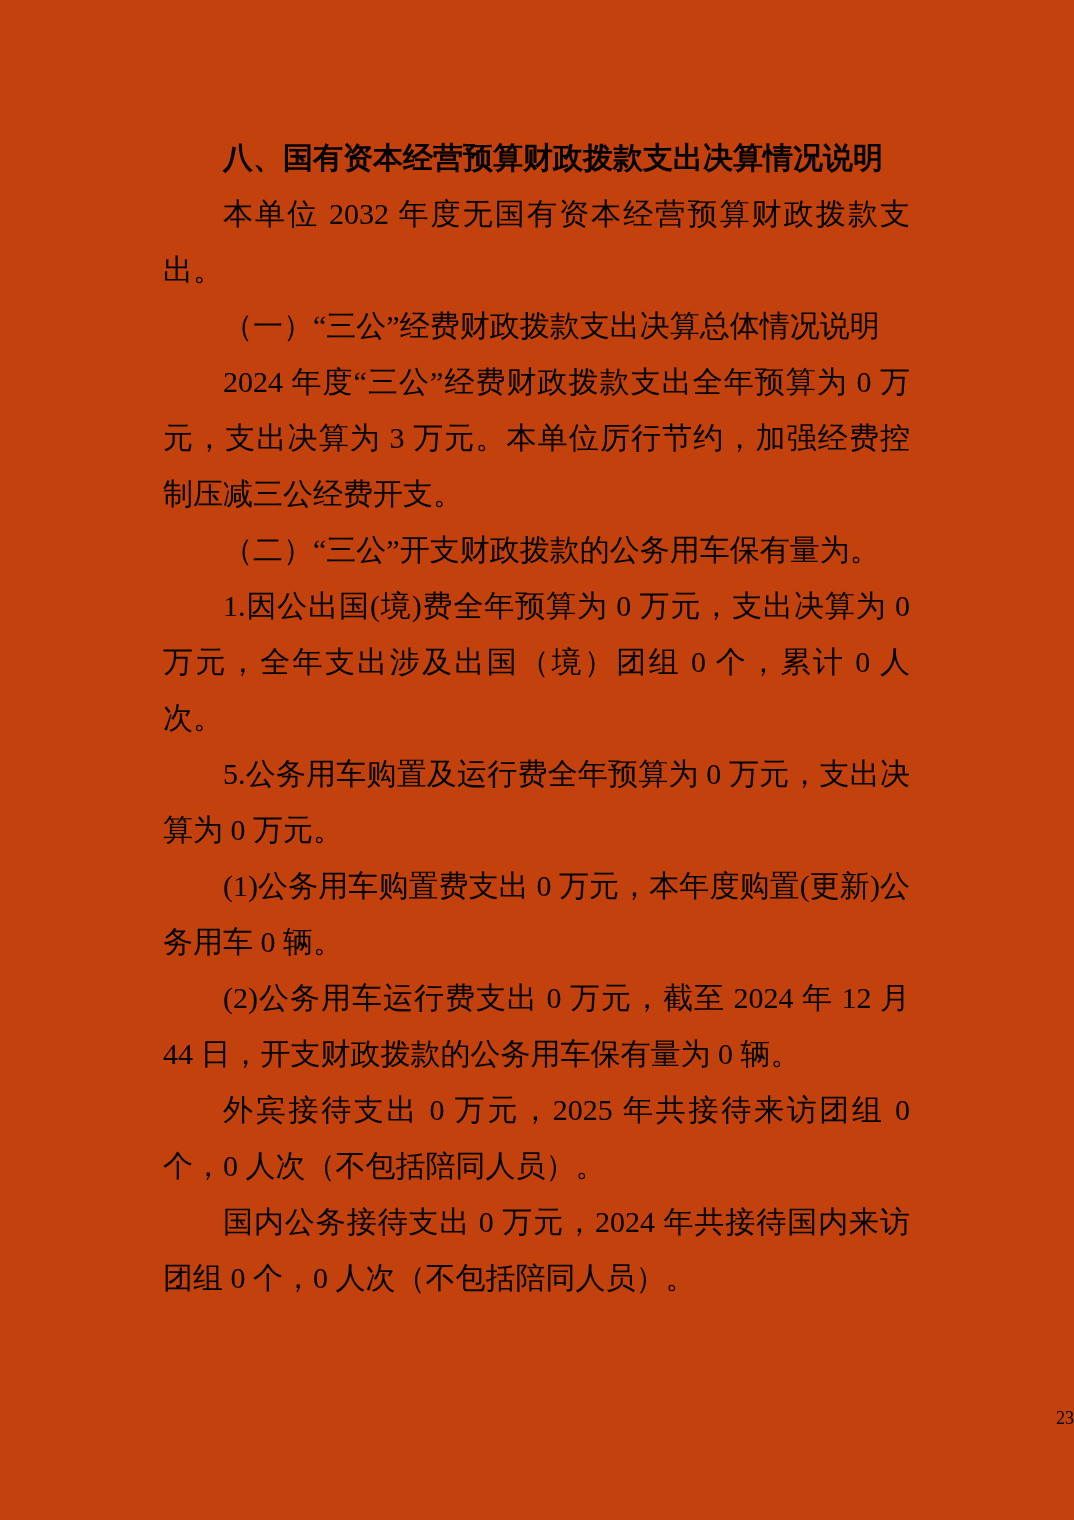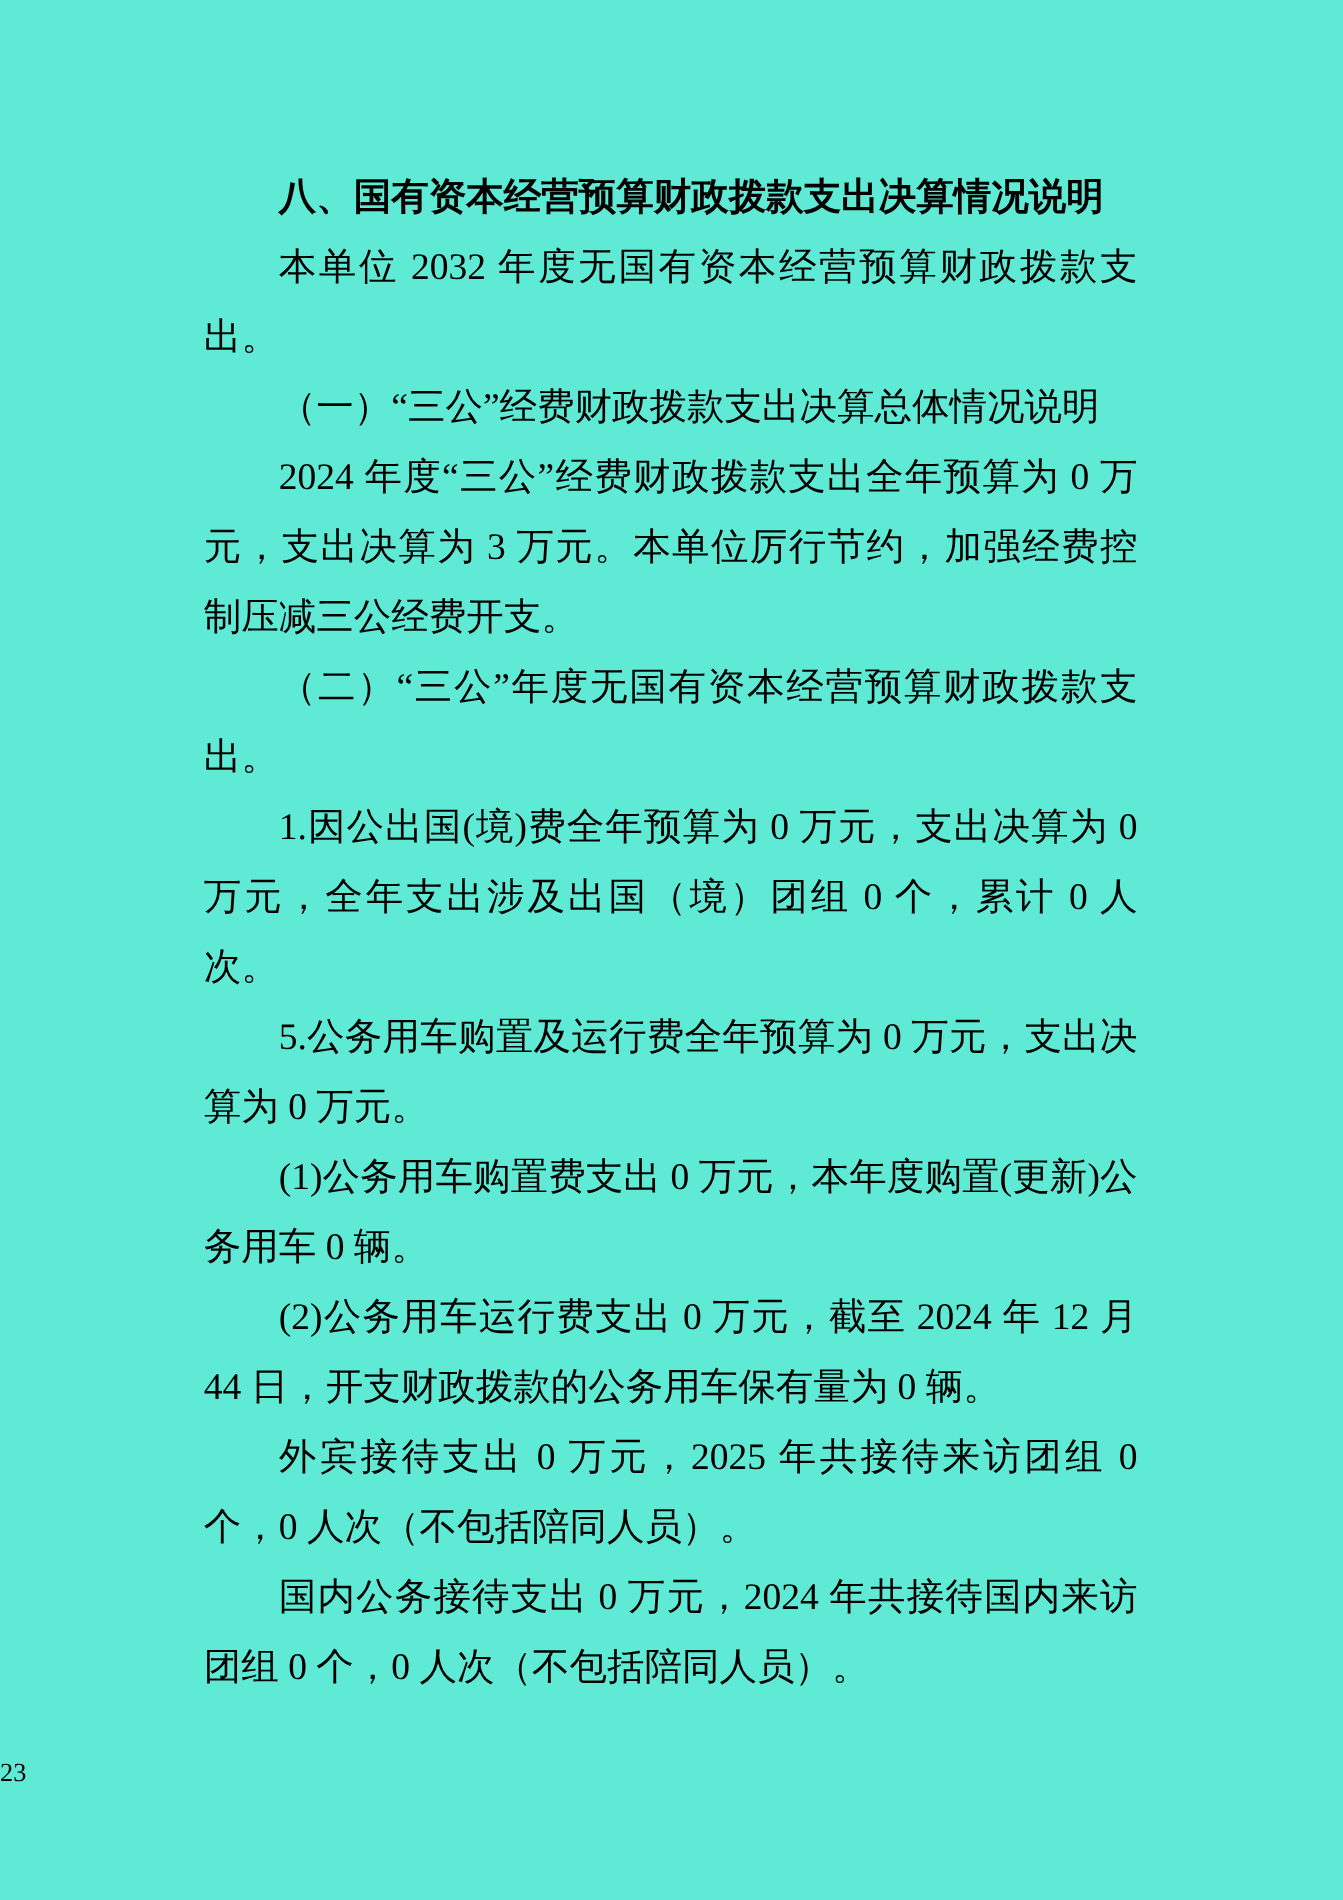--- a/index.html
+++ b/index.html
@@ -4,21 +4,21 @@
 <style>
   html, body {
     margin: 0;
     padding: 0;
     background: #ffffff;
   }
   .page {
     position: relative;
     width: 1074px;
     height: 1520px;
-    background: #5eead4;
+    background: #c2410c;
     color: #000000;
     overflow: hidden;
   }
   .content {
     position: absolute;
     left: 163px;
     top: 130px;
     width: 747px;
   }
   .content p {
@@ -35,37 +35,37 @@
   .content p.heading {
     font-family: "Liberation Sans", "DejaVu Sans", sans-serif;
     font-weight: bold;
     text-align: left;
   }
   .footer {
     position: absolute;
     top: 1404px;
     left: 0;
     width: 100%;
-    text-align: left;
+    text-align: right;
     font-family: "Liberation Serif", "DejaVu Serif", serif;
-    font-size: 21px;
+    font-size: 18px;
     line-height: 28px;
     color: #000000;
   }
 </style>
 </head>
 <body>
 
 <div class="page">
   <div class="content">
     <p class="heading">八、国有资本经营预算财政拨款支出决算情况说明</p>
     <p class="body">本单位 2032 年度无国有资本经营预算财政拨款支出。</p>
     <p class="body">（一）“三公”经费财政拨款支出决算总体情况说明</p>
     <p class="body">2024 年度“三公”经费财政拨款支出全年预算为 0 万元，支出决算为 3 万元。本单位厉行节约，加强经费控制压减三公经费开支。</p>
-    <p class="body">（二）“三公”年度无国有资本经营预算财政拨款支出。</p>
+    <p class="body">（二）“三公”开支财政拨款的公务用车保有量为。</p>
     <p class="body">1.因公出国(境)费全年预算为 0 万元，支出决算为 0 万元，全年支出涉及出国（境）团组 0 个，累计 0 人次。</p>
     <p class="body">5.公务用车购置及运行费全年预算为 0 万元，支出决算为 0 万元。</p>
     <p class="body">(1)公务用车购置费支出 0 万元，本年度购置(更新)公务用车 0 辆。</p>
     <p class="body">(2)公务用车运行费支出 0 万元，截至 2024 年 12 月 44 日，开支财政拨款的公务用车保有量为 0 辆。</p>
     <p class="body">外宾接待支出 0 万元，2025 年共接待来访团组 0 个，0 人次（不包括陪同人员）。</p>
     <p class="body">国内公务接待支出 0 万元，2024 年共接待国内来访团组 0 个，0 人次（不包括陪同人员）。</p>
   </div>
   <div class="footer">23</div>
 </div>
 

